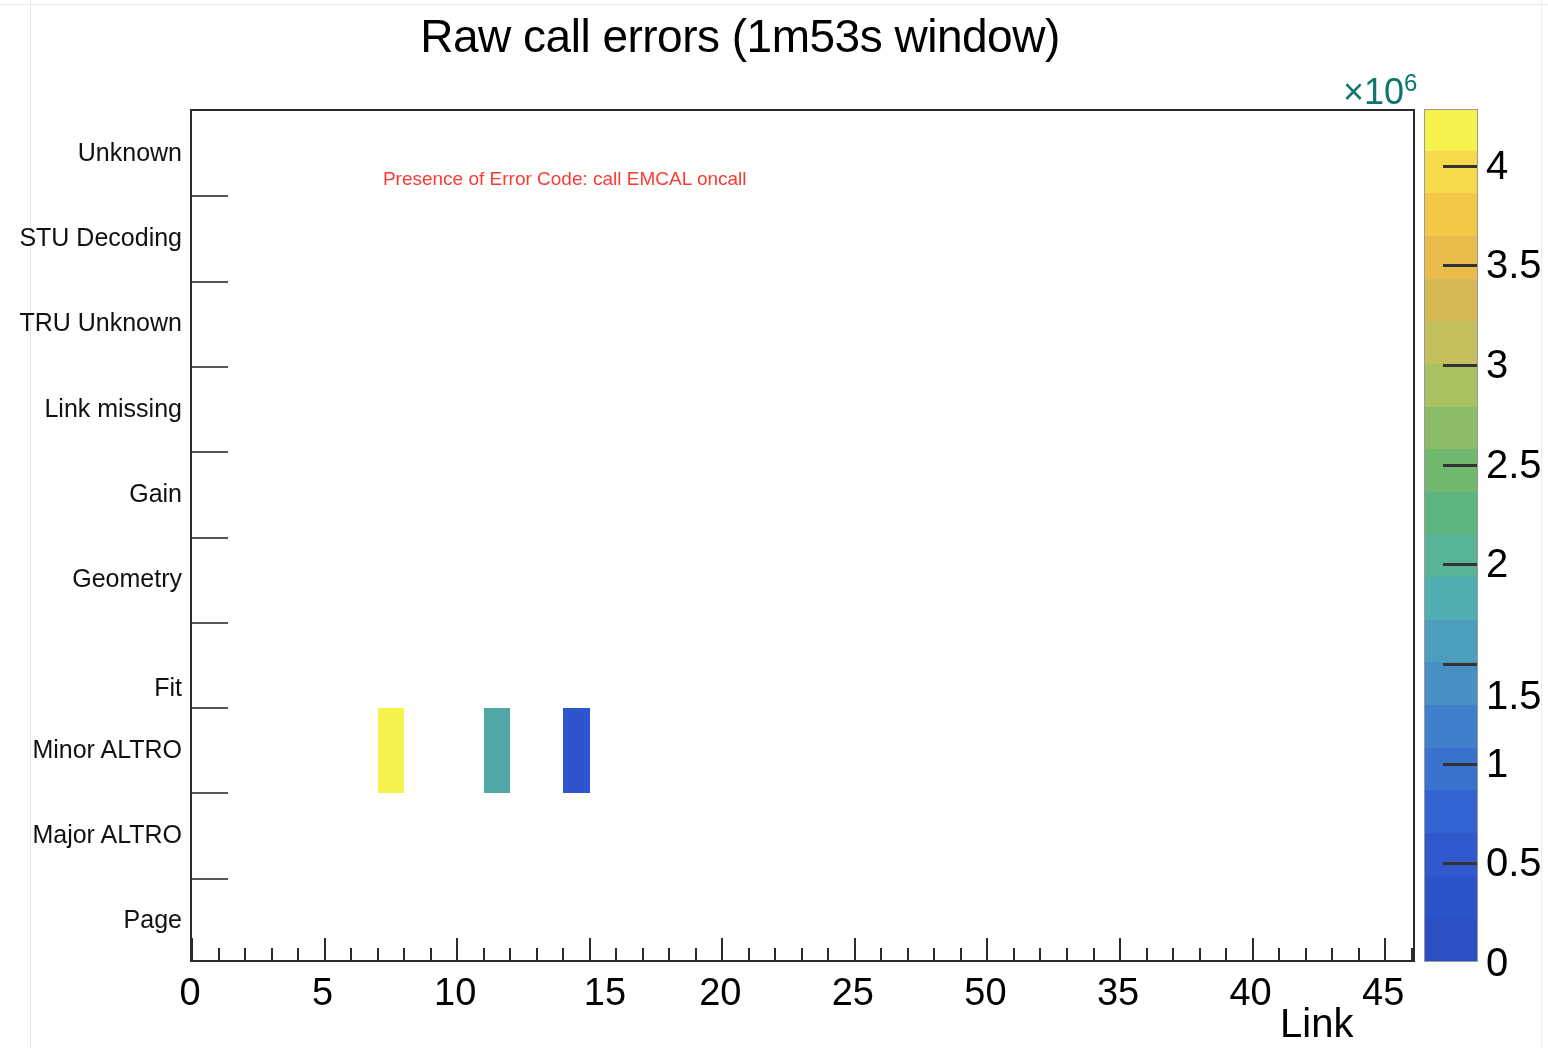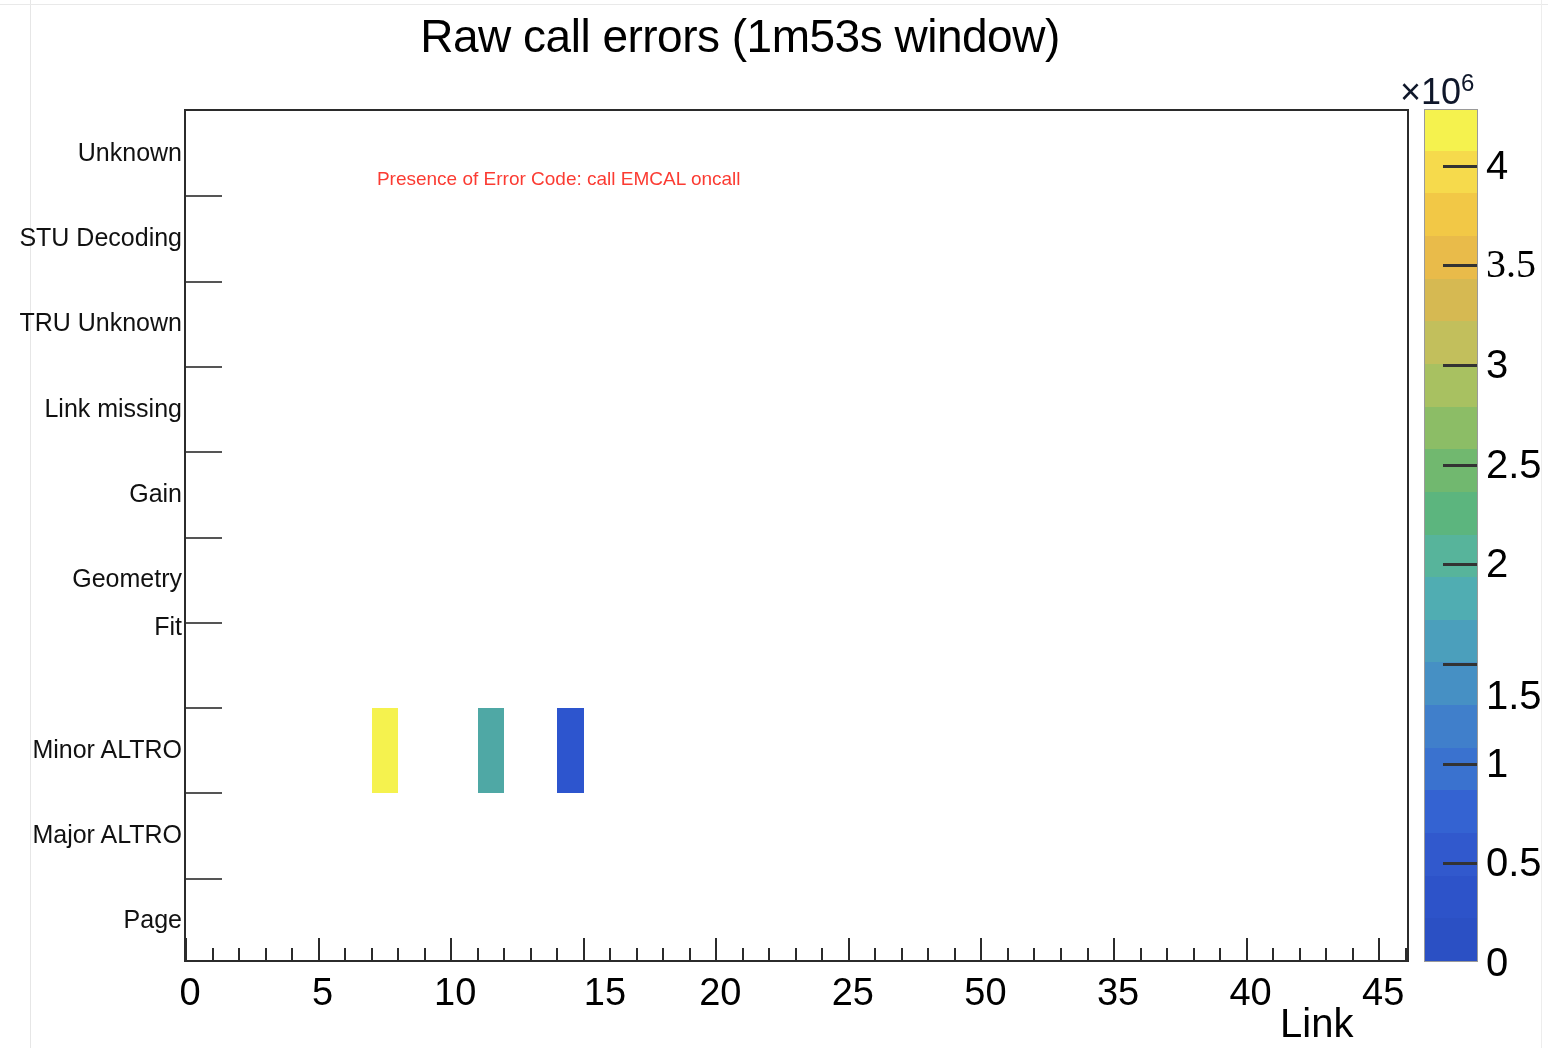--- a/index.html
+++ b/index.html
@@ -20,21 +20,21 @@
   
   .title{
     position:absolute;left:0;top:8px;width:1480px;
     text-align:center;
     font-size:46px;line-height:56px;color:#000;
     letter-spacing:-0.5px;
   }
 
   
   .frame{
-    position:absolute;left:184px;top:109px;width:1225px;height:853px;
+    position:absolute;left:190px;top:109px;width:1225px;height:853px;
     border:2px solid #2b2b2b;
     background:#ffffff;
     box-sizing:border-box;
   }
   .plotarea{position:absolute;inset:0;overflow:hidden;}
 
   
   .ytick{position:absolute;left:0;width:36px;height:2px;background:#555;}
   
   .xtick-major{position:absolute;bottom:0;width:2px;height:22px;background:#2b2b2b;}
@@ -75,22 +75,22 @@
   .cbar{position:absolute;inset:0;border:1px solid #9a9a9a;box-sizing:border-box;overflow:hidden;}
   .cband{position:absolute;left:0;width:100%;}
   .cbar-tick{position:absolute;left:18px;width:36px;height:3px;background:#333;}
   .cbar-label{
     position:absolute;left:1486px;
     transform:translateY(-50%);
     font-size:40px;line-height:44px;color:#000;
     white-space:nowrap;
   }
   .cbar-exp{
-    position:absolute;left:1400px;top:62px;
-    font-size:36px;line-height:42px;color:#0f172a;white-space:nowrap;
+    position:absolute;left:1343px;top:62px;
+    font-size:36px;line-height:42px;color:#0f766e;white-space:nowrap;
   }
   .cbar-exp sup{font-size:24px;vertical-align:super;}
 </style>
 </head>
 <body>
 
 <div id="root">
 
   <div class="page-edge-left"></div>
   <div class="page-edge-top"></div>
@@ -98,21 +98,21 @@
 
   <div class="title">Raw call errors (1m53s window)</div>
 
   <div id="ylabels">
       <div class="ylabel" style="top: 136.65px;">Unknown</div>
       <div class="ylabel" style="top: 221.95px;">STU Decoding</div>
       <div class="ylabel" style="top: 307.25px;">TRU Unknown</div>
       <div class="ylabel" style="top: 392.55px;">Link missing</div>
       <div class="ylabel" style="top: 477.85px;">Gain</div>
       <div class="ylabel" style="top: 563.15px;">Geometry</div>
-      <div class="ylabel" style="top: 611px;">Fit</div>
+      <div class="ylabel" style="top: 672px;">Fit</div>
       <div class="ylabel" style="top: 733.75px;">Minor ALTRO</div>
       <div class="ylabel" style="top: 819.05px;">Major ALTRO</div>
       <div class="ylabel" style="top: 904.35px;">Page</div>
     </div>
 
   <div class="frame">
     <div class="plotarea" id="plotarea">
         <div class="ytick" style="top: 84.3px;"></div>
         <div class="ytick" style="top: 169.6px;"></div>
         <div class="ytick" style="top: 254.9px;"></div>
@@ -224,17 +224,17 @@
       </div>
   </div>
   <div id="cbar-labels">
       <div class="cbar-label" style="top: 962px;">0</div>
       <div class="cbar-label" style="top: 862.35px;">0.5</div>
       <div class="cbar-label" style="top: 762.701px;">1</div>
       <div class="cbar-label" style="top: 663.051px; margin-top: 32px;">1.5</div>
       <div class="cbar-label" style="top: 563.402px;">2</div>
       <div class="cbar-label" style="top: 463.752px;">2.5</div>
       <div class="cbar-label" style="top: 364.103px;">3</div>
-      <div class="cbar-label" style="top: 264.453px; font-family: Liberation Serif, serif;">3.5</div>
+      <div class="cbar-label" style="top: 264.453px;">3.5</div>
       <div class="cbar-label" style="top: 164.804px;">4</div>
     </div>
 
 </div>
 
 </body></html>

